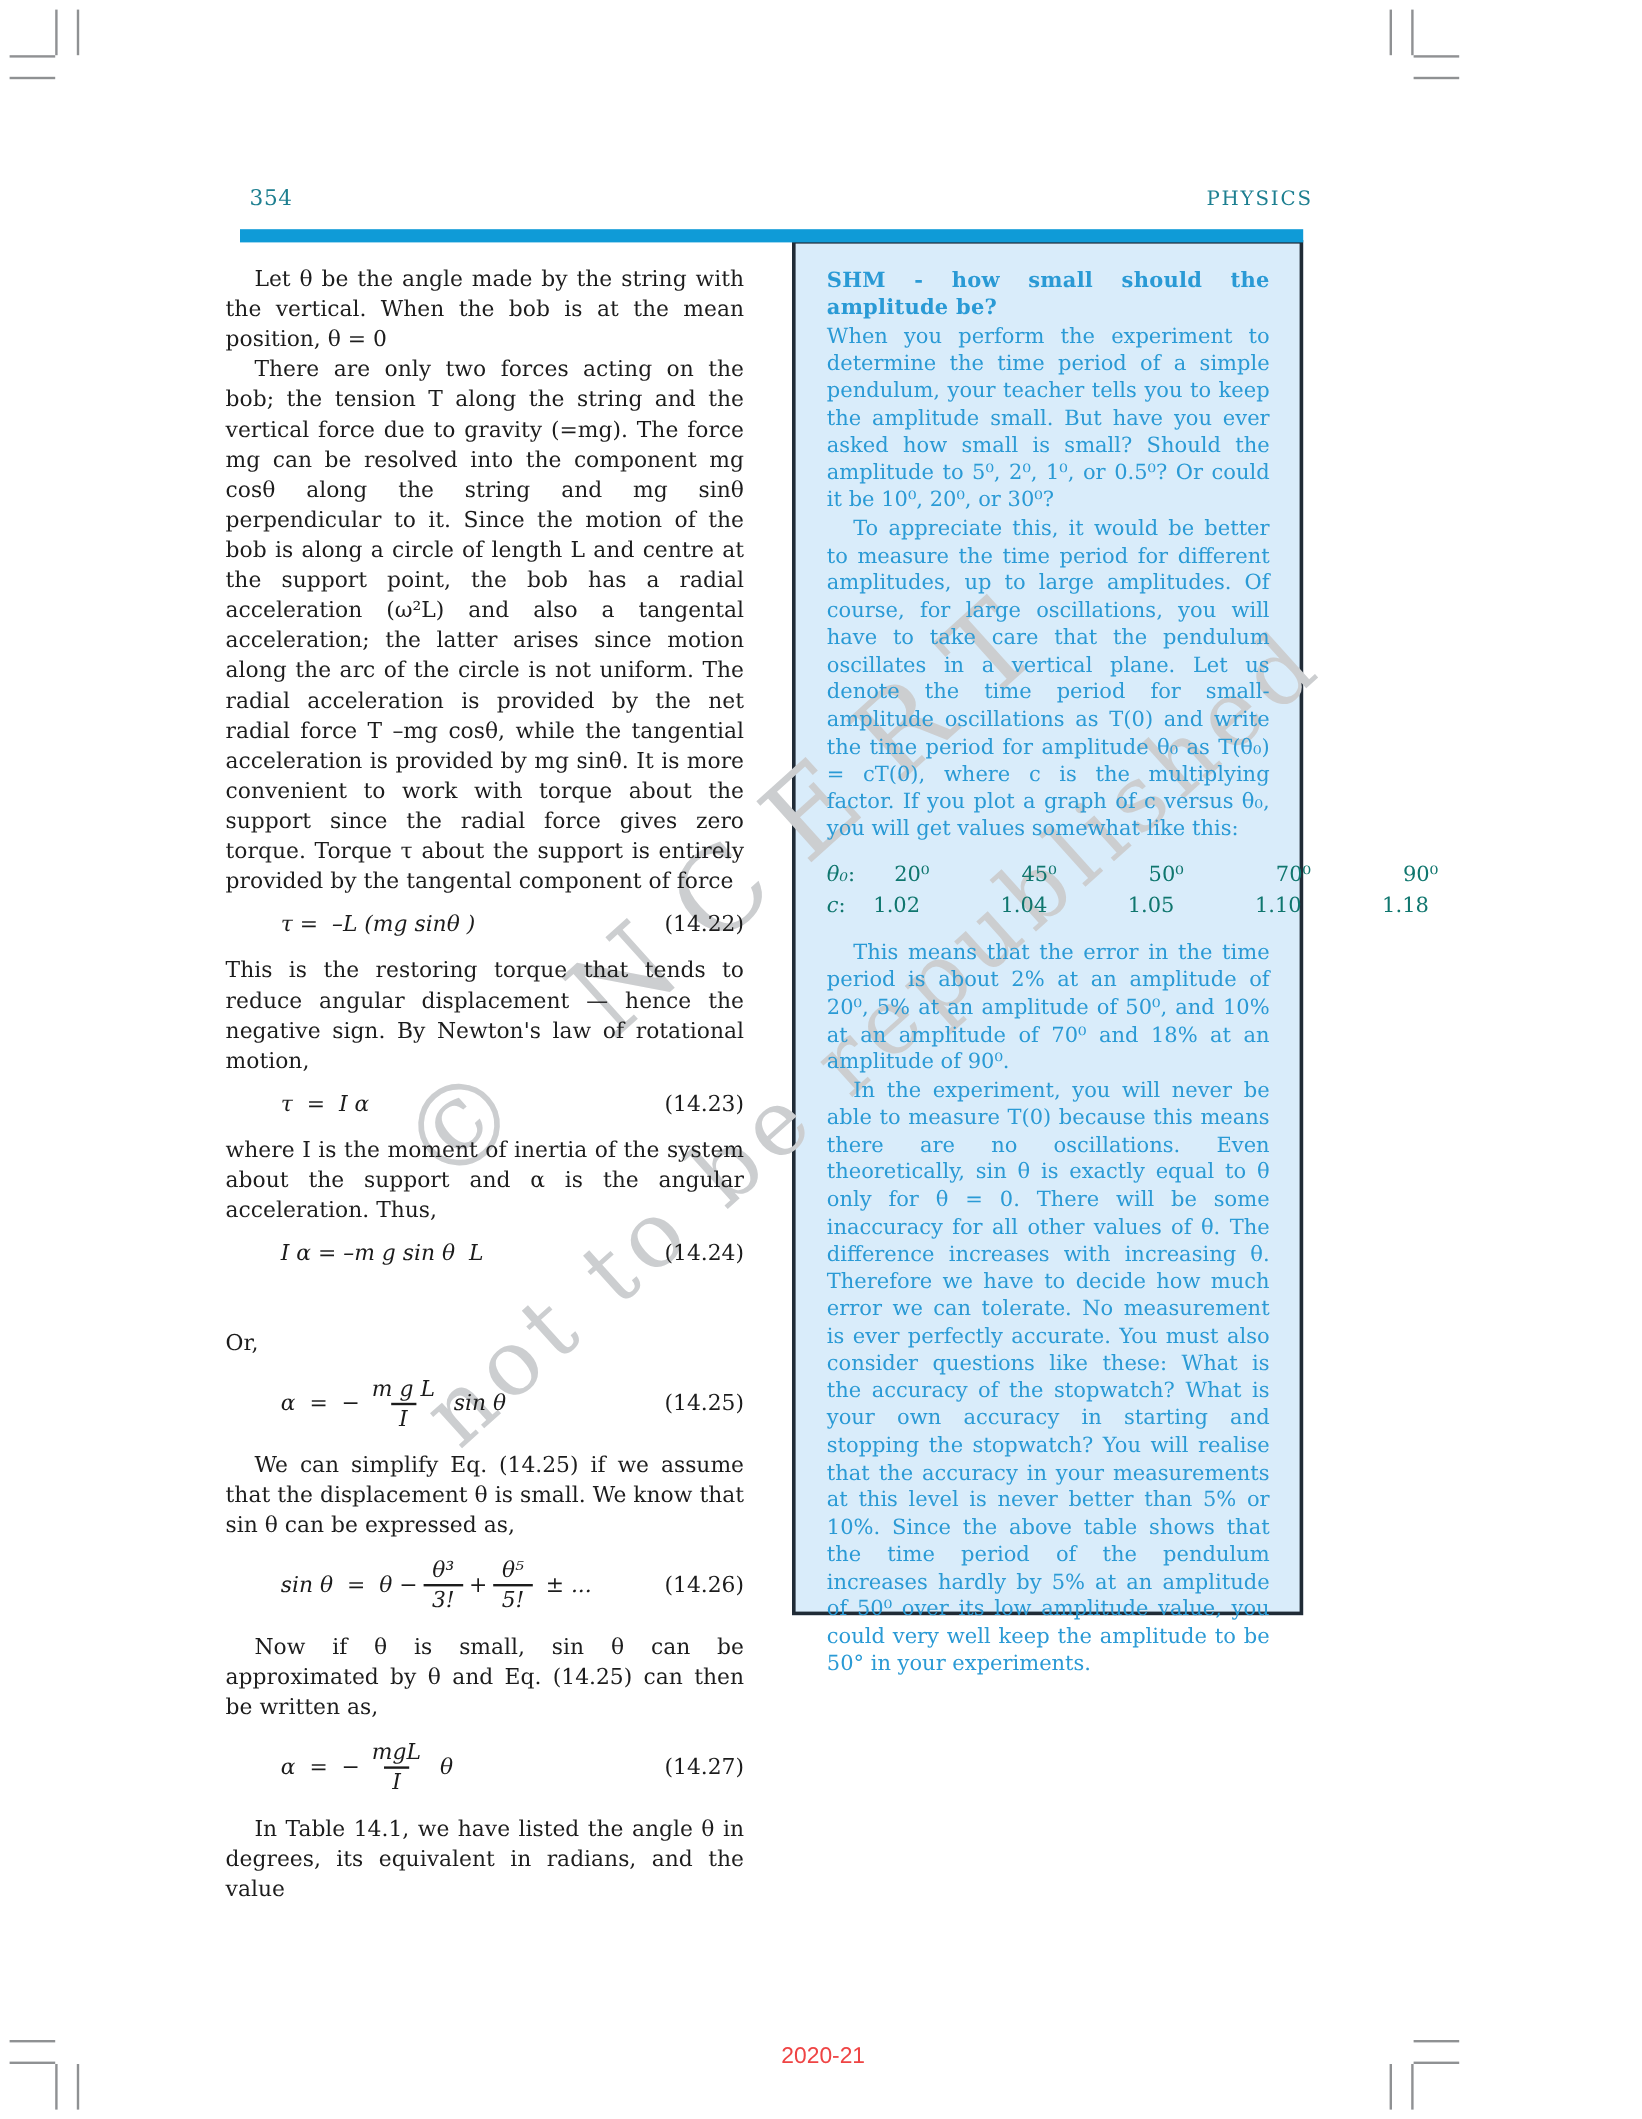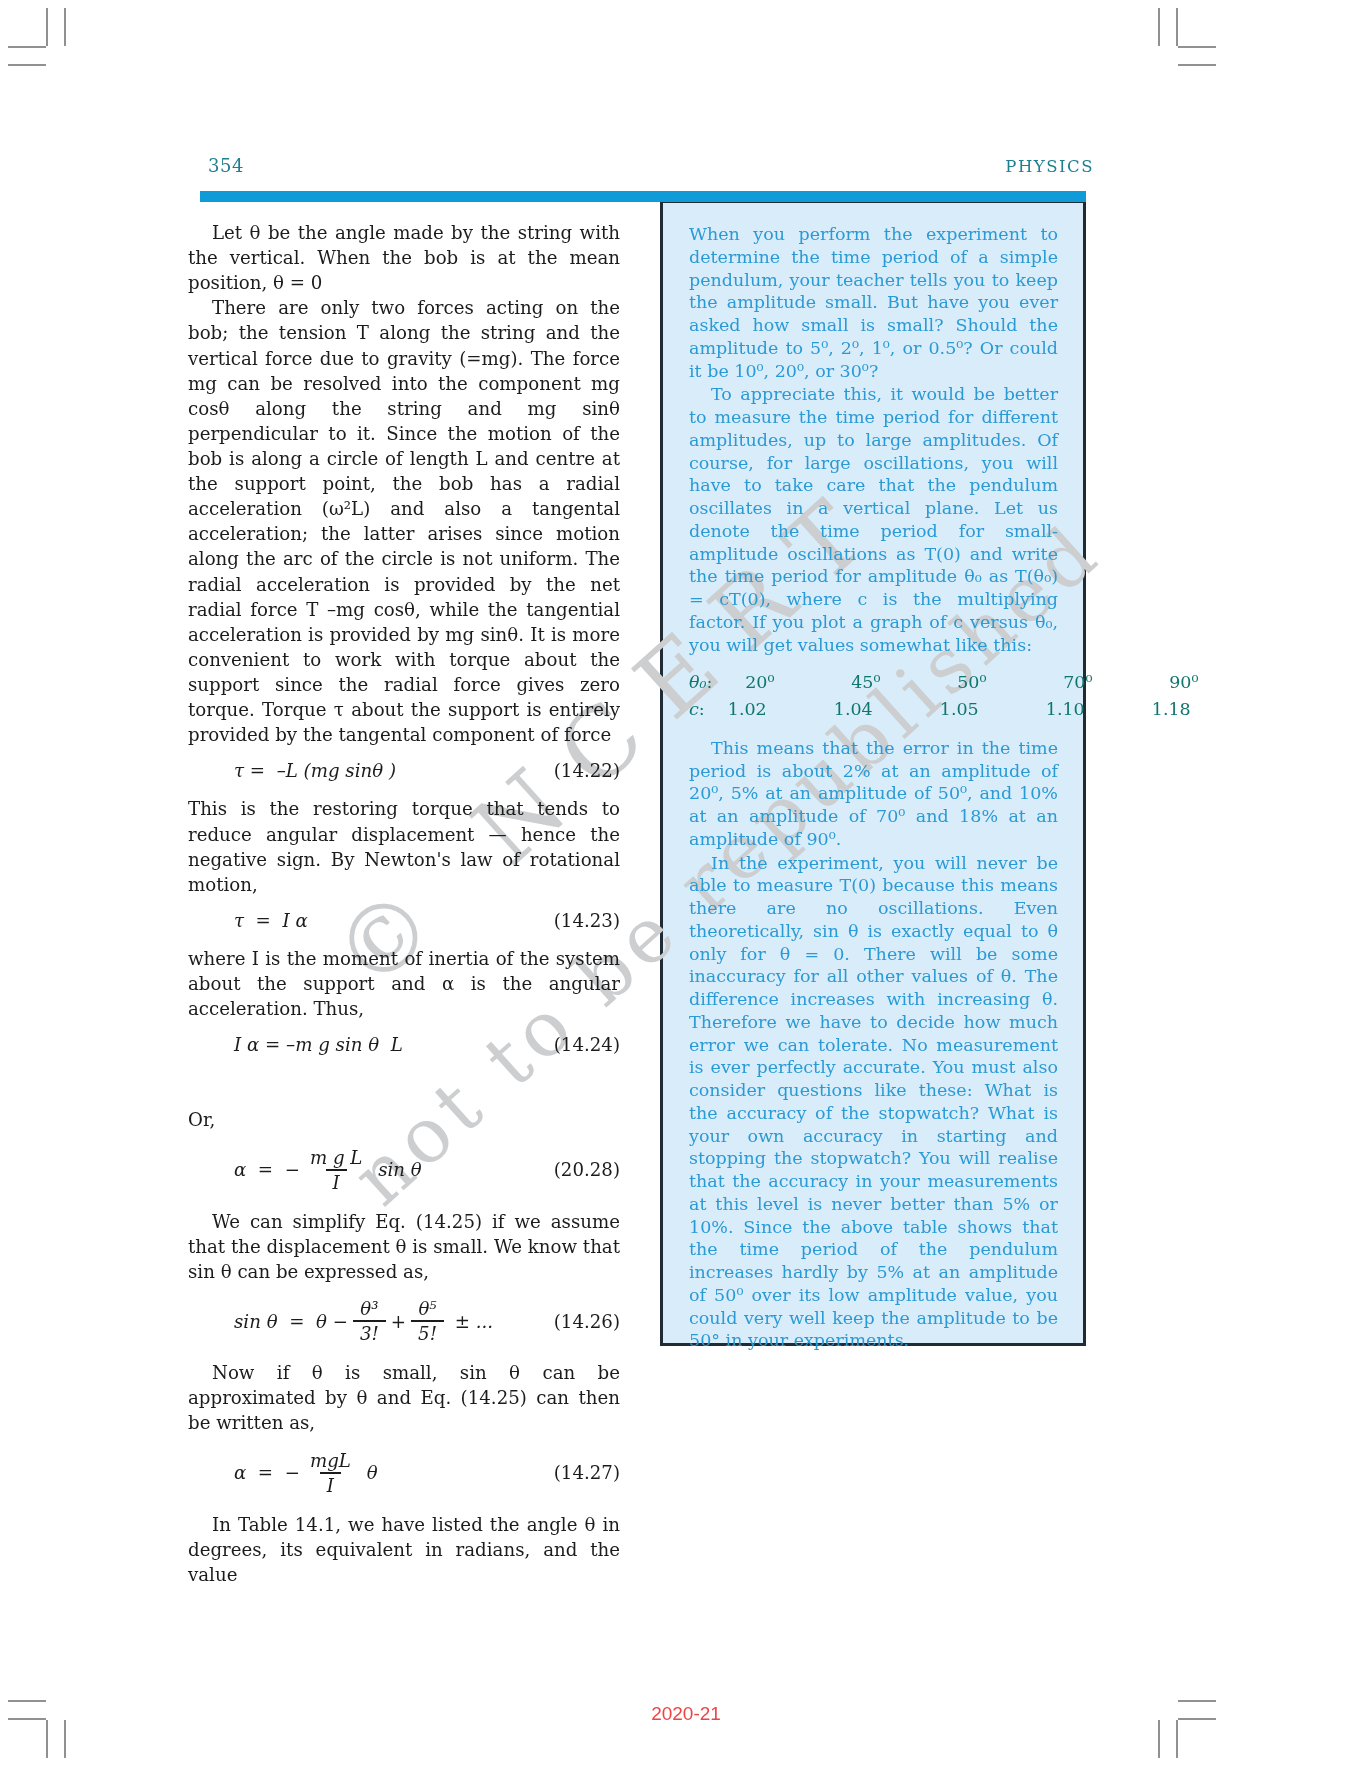--- a/index.html
+++ b/index.html
@@ -161,21 +161,21 @@
 
   <div class="eqrow">
     <span class="eq-inline">
       <span>α  =  −</span>
       <span class="frac">
         <span class="num">m g L</span>
         <span class="den">I</span>
       </span>
       <span> sin θ</span>
     </span>
-    <span class="eq-label">(20.28)</span>
+    <span class="eq-label">(14.25)</span>
   </div>
 
   <p class="indent">We can simplify Eq. (14.25) if we assume that the displacement θ is small. We know that sin θ can be expressed as,</p>
 
   <div class="eqrow">
     <span class="eq-inline">
       <span>sin θ  =  θ −</span>
       <span class="frac">
         <span class="num">θ³</span>
         <span class="den">3!</span>
@@ -202,20 +202,21 @@
       <span> θ</span>
     </span>
     <span class="eq-label">(14.27)</span>
   </div>
 
   <p class="indent">In Table 14.1, we have listed the angle θ in degrees, its equivalent in radians, and the value</p>
 </div>
 
 <div class="box">
   <div class="box-inner">
+    <p class="box-title">SHM - how small should the amplitude be?</p>
     <p>When you perform the experiment to determine the time period of a simple pendulum, your teacher tells you to keep the amplitude small. But have you ever asked how small is small? Should the amplitude to 5⁰, 2⁰, 1⁰, or 0.5⁰? Or could it be 10⁰, 20⁰, or 30⁰?</p>
     <p class="bindent">To appreciate this, it would be better to measure the time period for different amplitudes, up to large amplitudes. Of course, for large oscillations, you will have to take care that the pendulum oscillates in a vertical plane. Let us denote the time period for small-amplitude oscillations as T(0) and write the time period for amplitude θ₀ as T(θ₀) = cT(0), where c is the multiplying factor. If you plot a graph of c versus θ₀, you will get values somewhat like this:</p>
 
     <div class="btable">
       <div class="trow">
         <span class="tlabel">θ₀</span>
         <span class="tcolon">:</span>
         <span class="tvals">
           <span class="tval">20⁰</span>
           <span class="tval">45⁰</span>

